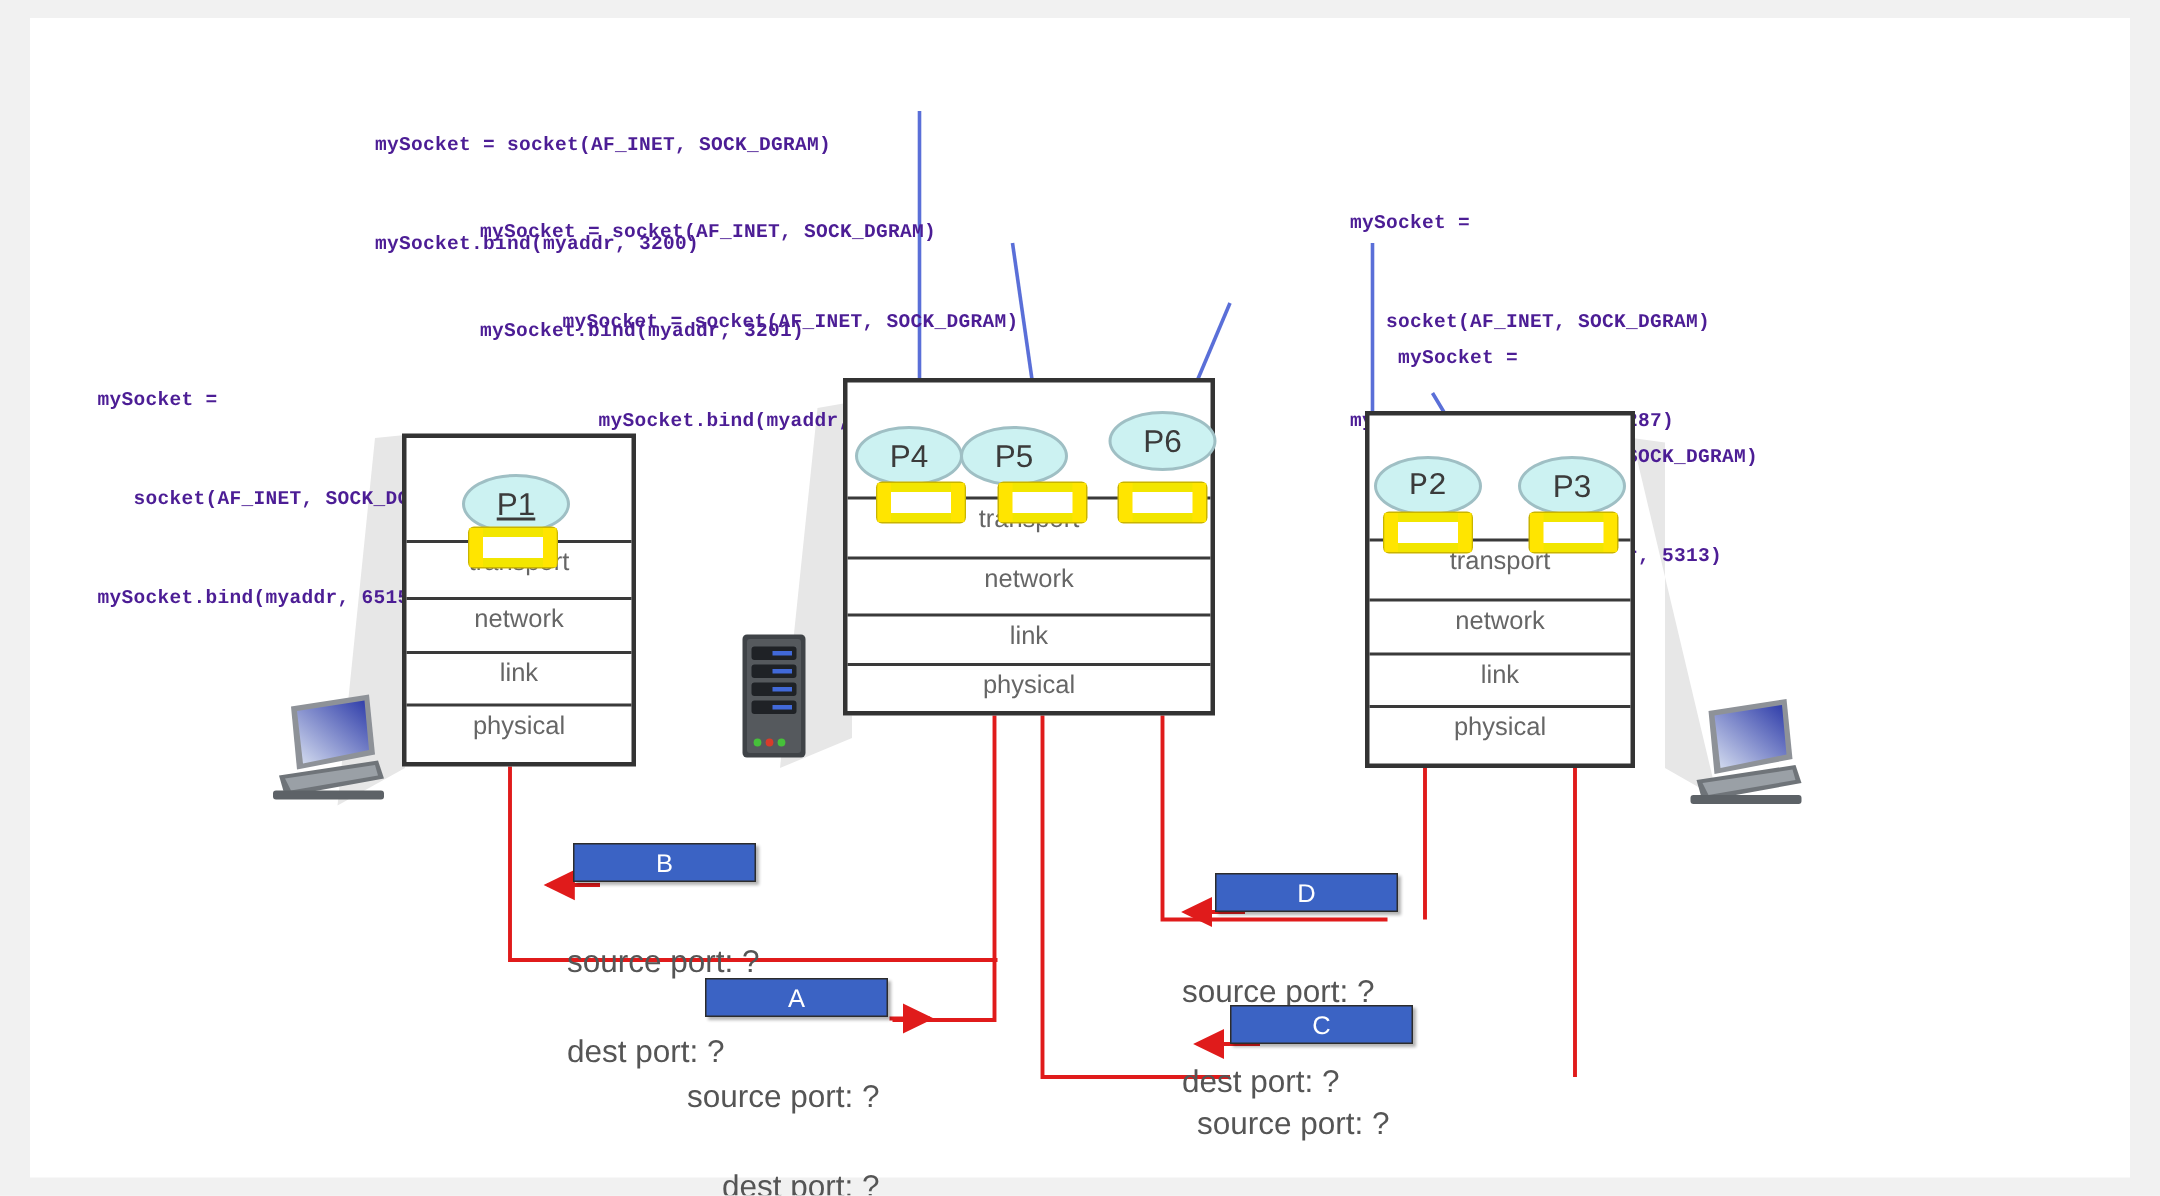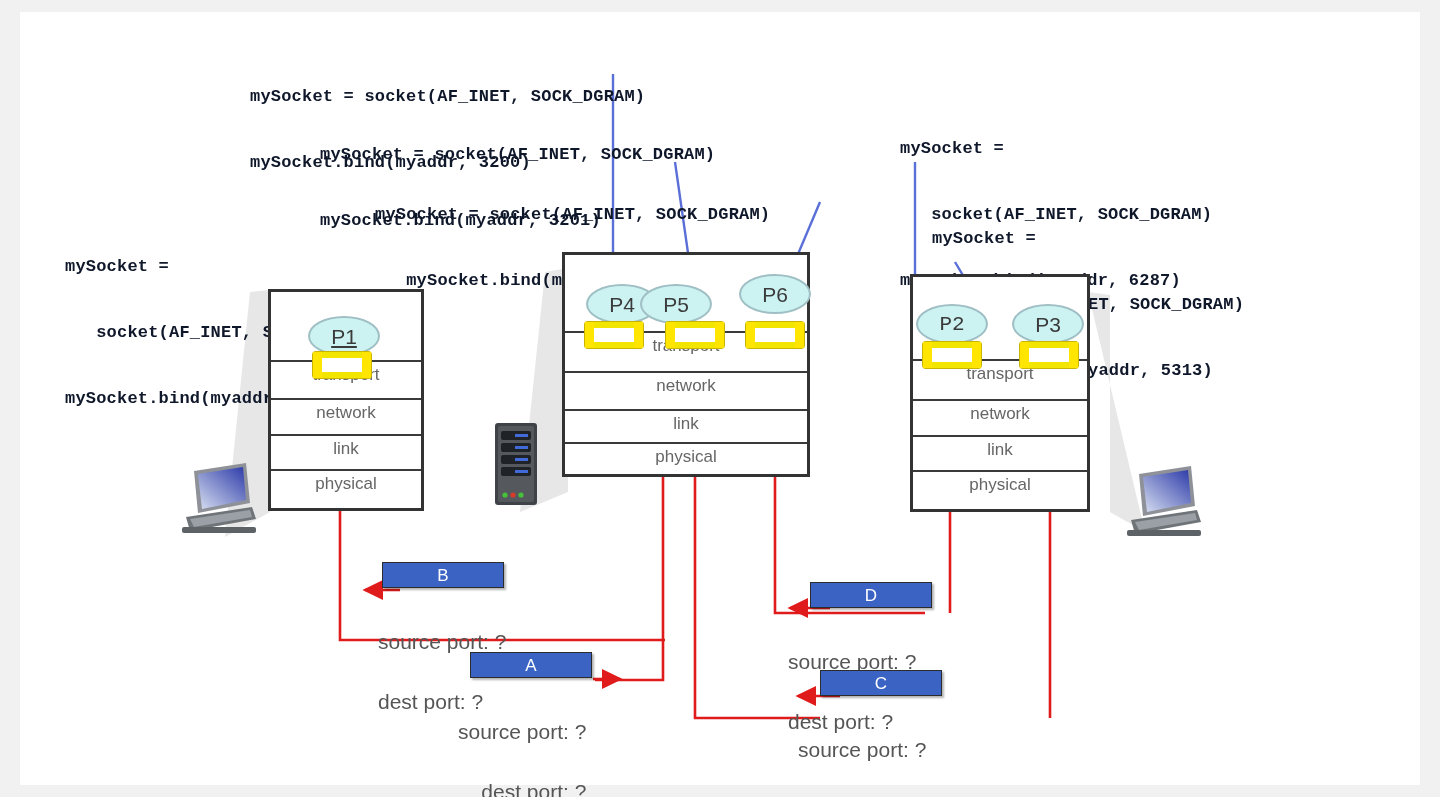--- a/index.html
+++ b/index.html
@@ -28,22 +28,22 @@
     left: 0; top: 0;
     width: 1400px;
     height: 773px;
     pointer-events: none;
   }
   
   .code {
     position: absolute;
     font-family: "Liberation Mono", monospace;
     font-weight: bold;
-    color: #0f172a;
-    font-size: 17px;
+    color: #4c1d95;
+    font-size: 13px;
     line-height: 22px;
     white-space: pre;
     letter-spacing: 0.2px;
   }
   .code .ln { display: block; position: relative; }
   
   .host {
     position: absolute;
     background: #ffffff;
     border: 3px solid #333333;
@@ -235,21 +235,21 @@
       <div class="layer" style="top:116px; height:38px;">
         <span>network</span>
       </div>
       <div class="layer" style="top:154px; height:33px;">
         <span>link</span>
       </div>
       <div class="layer" style="top:187px; height:36px;">
         <span>physical</span>
       </div>
     </div>
-    <div class="proc" style="left:566px; top:272px;">
+    <div class="proc" style="left:550px; top:272px;">
       <span>P4</span>
     </div>
     <div class="proc" style="left:620px; top:272px;">
       <span>P5</span>
     </div>
     <div class="proc" style="left:719px; top:262px;">
       <span>P6</span>
     </div>
     <div class="socket" style="left:565px; top:310px;"></div>
     <div class="socket" style="left:646px; top:310px;"></div>

